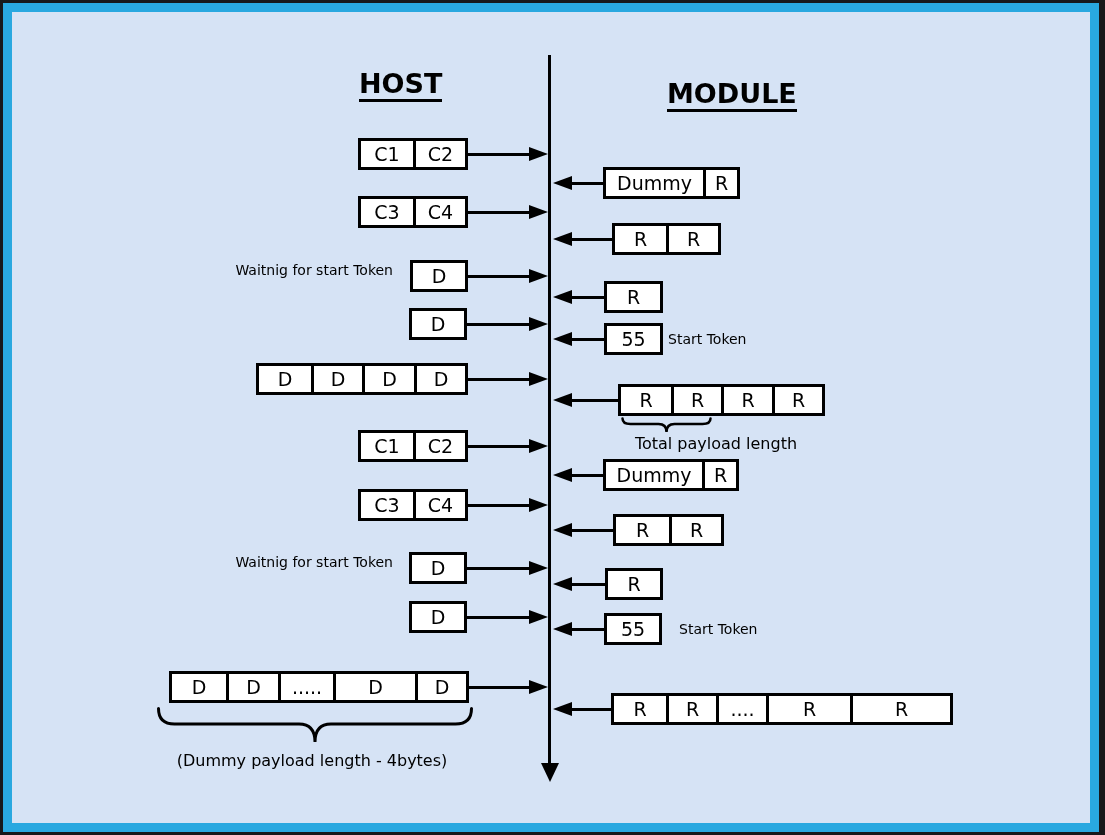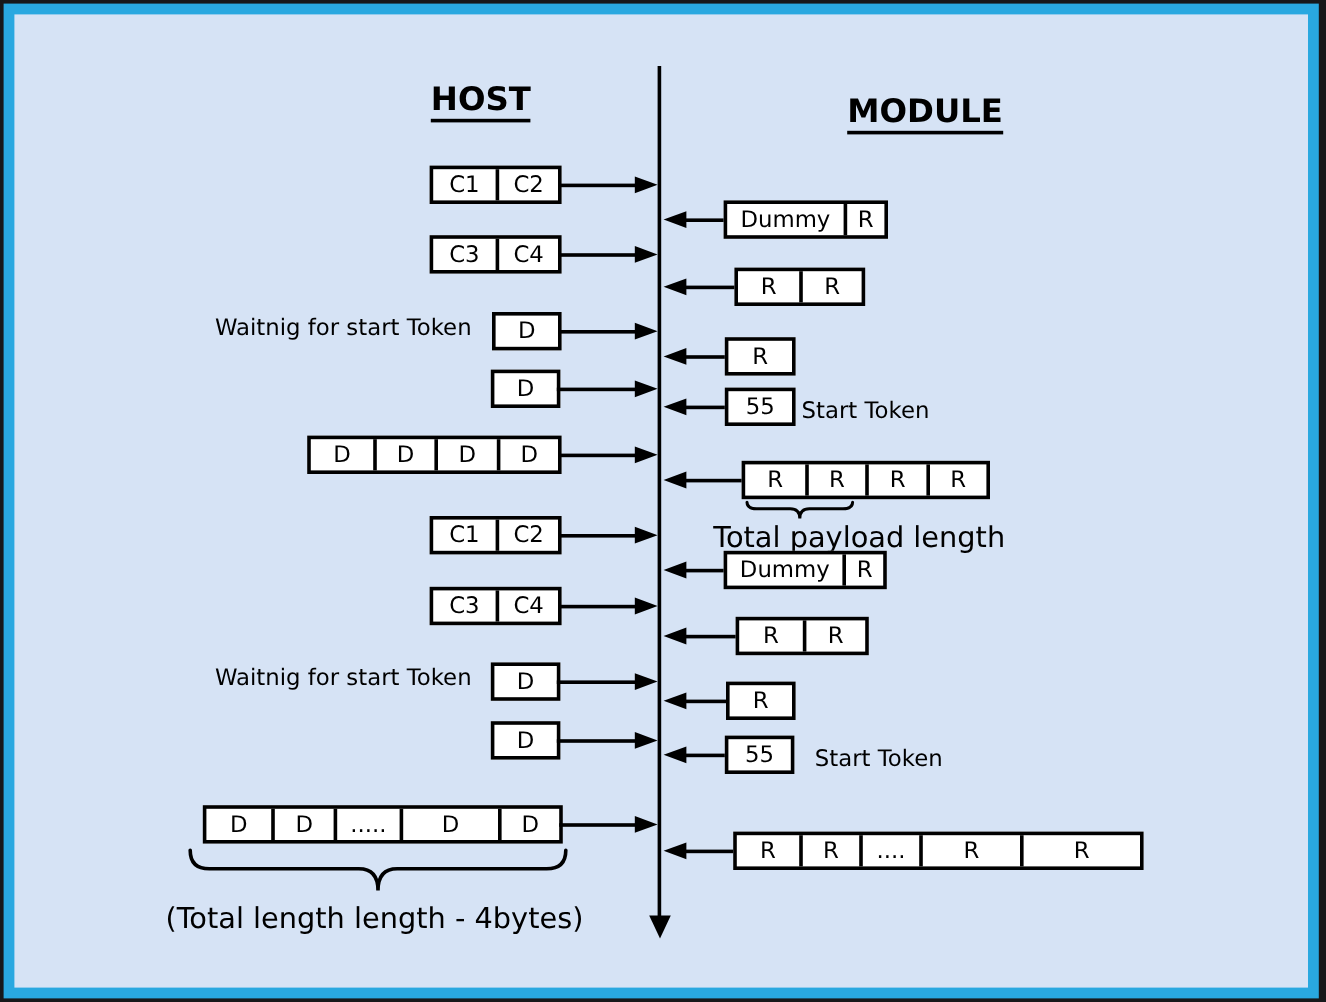--- a/index.html
+++ b/index.html
@@ -52,39 +52,39 @@
     border-top:7.5px solid transparent; border-bottom:7.5px solid transparent;
     border-left:19px solid var(--ink);
   }
   .head-left{
     position:absolute; width:0; height:0;
     border-top:7.5px solid transparent; border-bottom:7.5px solid transparent;
     border-right:19px solid var(--ink);
   }
 
   .annotation{
-    position:absolute; font-size:19px; color:var(--ink); white-space:nowrap;
+    position:absolute; font-size:14px; color:var(--ink); white-space:nowrap;
   }
   .caption{
-    position:absolute; font-size:24px; color:var(--ink);
+    position:absolute; font-size:16px; color:var(--ink);
     white-space:nowrap; text-align:right; transform:translateX(-50%);
   }
   .brace{ position:absolute; overflow:visible; }
   .brace path{ fill:none; stroke:var(--ink); stroke-linecap:round; }
 </style>
 </head>
 <body>
 
 <div class="canvas">
   <div class="frame"></div>
   <div class="content"></div>
 
   <div class="layer" id="layer">
     <div class="title" style="left:359px; top:68px;text-align:right;">HOST</div>
-    <div class="title" style="left:667px; top:78px;margin-left:39px;">MODULE</div>
+    <div class="title" style="left:667px; top:78px;">MODULE</div>
 
     <div class="axis" style="left:548px; top:55px; width:3px; height:710px;"></div>
     <div class="axis-head" style="left:541px; top:763px;"></div>
   <div class="fbox" style="left: 358px; top: 138px;">
         <div class="cell" style="width: 52px;">C1</div>
         <div class="cell" style="width: 52px;">C2</div>
       </div>
       <div class="shaft" style="left: 465px; top: 152.5px; width: 66px;"></div>
       <div class="head-right" style="left: 529px; top: 146.5px;"></div>
       <div class="fbox" style="left: 358px; top: 196px;">
@@ -140,21 +140,21 @@
         <div class="cell" style="width: 52px;">D</div>
         <div class="cell" style="width: 55px;">.....</div>
         <div class="cell" style="width: 82px;">D</div>
         <div class="cell" style="width: 51px;">D</div>
       </div>
       <div class="shaft" style="left: 466px; top: 685.5px; width: 65px;"></div>
       <div class="head-right" style="left: 529px; top: 679.5px;"></div>
       <svg class="brace" width="316" height="38" viewBox="0 0 316 38" style="left: 157px; top: 707px;">
         <path d="M1.5,1.5 Q1.5,17 17.5,17 L142,17 Q158,17 158,35 Q158,17 174,17 L298.5,17 Q314.5,17 314.5,1.5" stroke-width="3"></path>
       </svg>
-      <div class="caption" style="left: 312px; top: 751px;">(Total length length - 4bytes)</div>
+      <div class="caption" style="left: 312px; top: 751px;">(Dummy payload length - 4bytes)</div>
       <div class="fbox" style="left: 603px; top: 167px;">
         <div class="cell" style="width: 97px;">Dummy</div>
         <div class="cell" style="width: 34px;">R</div>
       </div>
       <div class="head-left" style="left: 553px; top: 175.5px;"></div>
       <div class="shaft" style="left: 570px; top: 181.5px; width: 33px;"></div>
       <div class="fbox" style="left: 612px; top: 223px;">
         <div class="cell" style="width: 51px;">R</div>
         <div class="cell" style="width: 52px;">R</div>
       </div>

